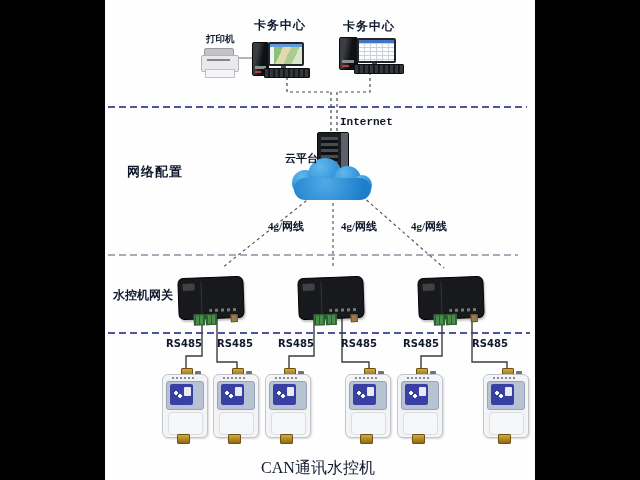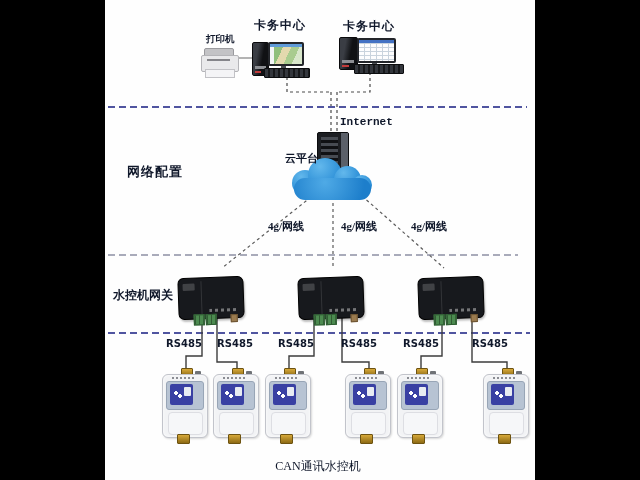--- a/index.html
+++ b/index.html
@@ -268,17 +268,17 @@
     <div class="abs panel">
         <div class="abs sticker">
           <div class="abs glyph"></div>
           <div class="abs stx"></div>
         </div>
       </div>
     <div class="abs door"></div>
       <div class="abs conn-bot"></div>
   </div>
 
-  <div class="lbl" style="left:318px;top:458px;font-size:12px;transform:translateX(-50%);font-weight:normal;">CAN通讯水控机</div>
+  <div class="lbl" style="left:318px;top:458px;font-size:16px;transform:translateX(-50%);font-weight:normal;">CAN通讯水控机</div>
 
   <div class="bar left"></div>
   <div class="bar right"></div>
 </div>
 
 </body></html>

